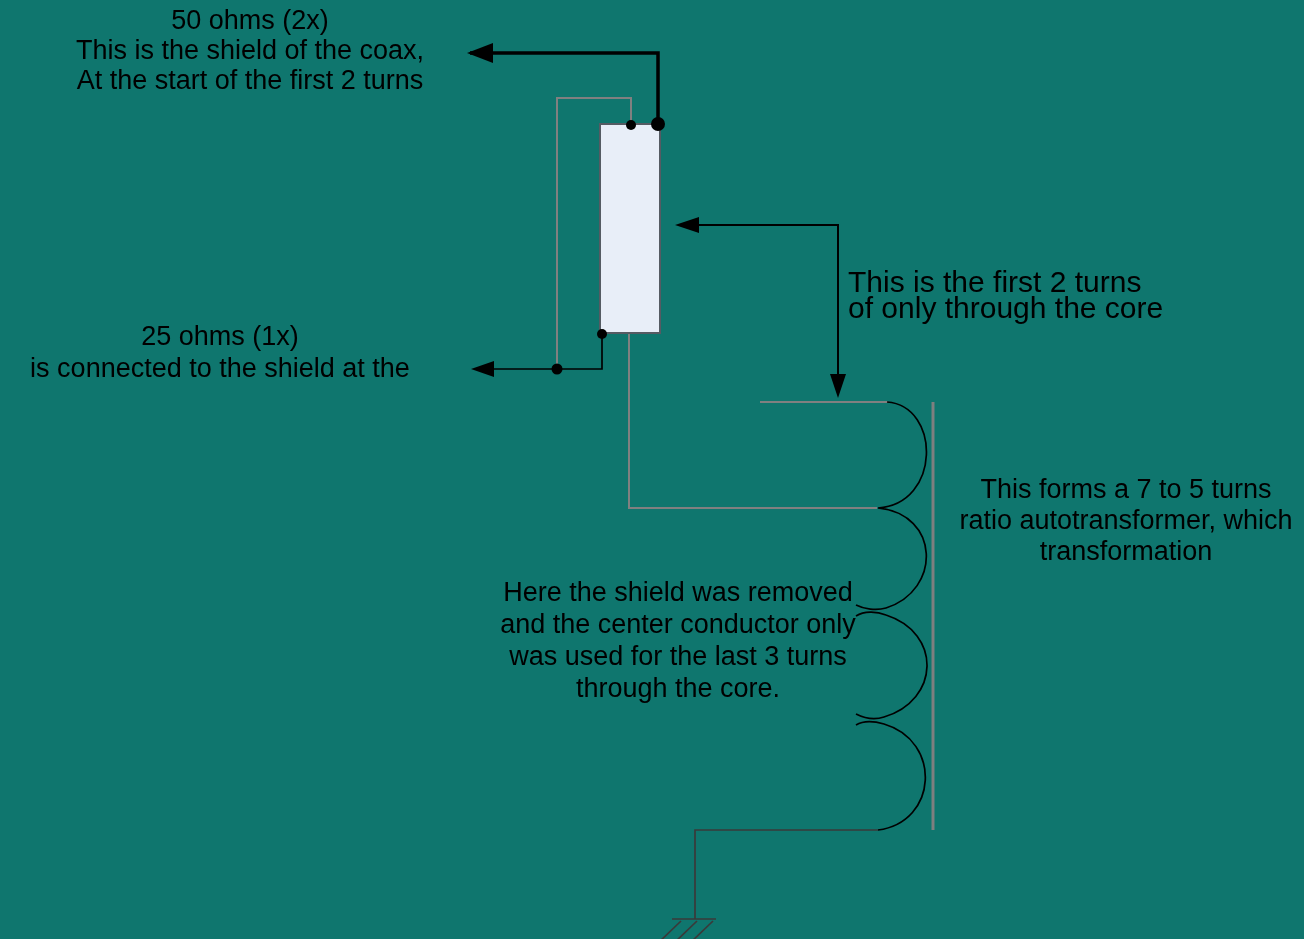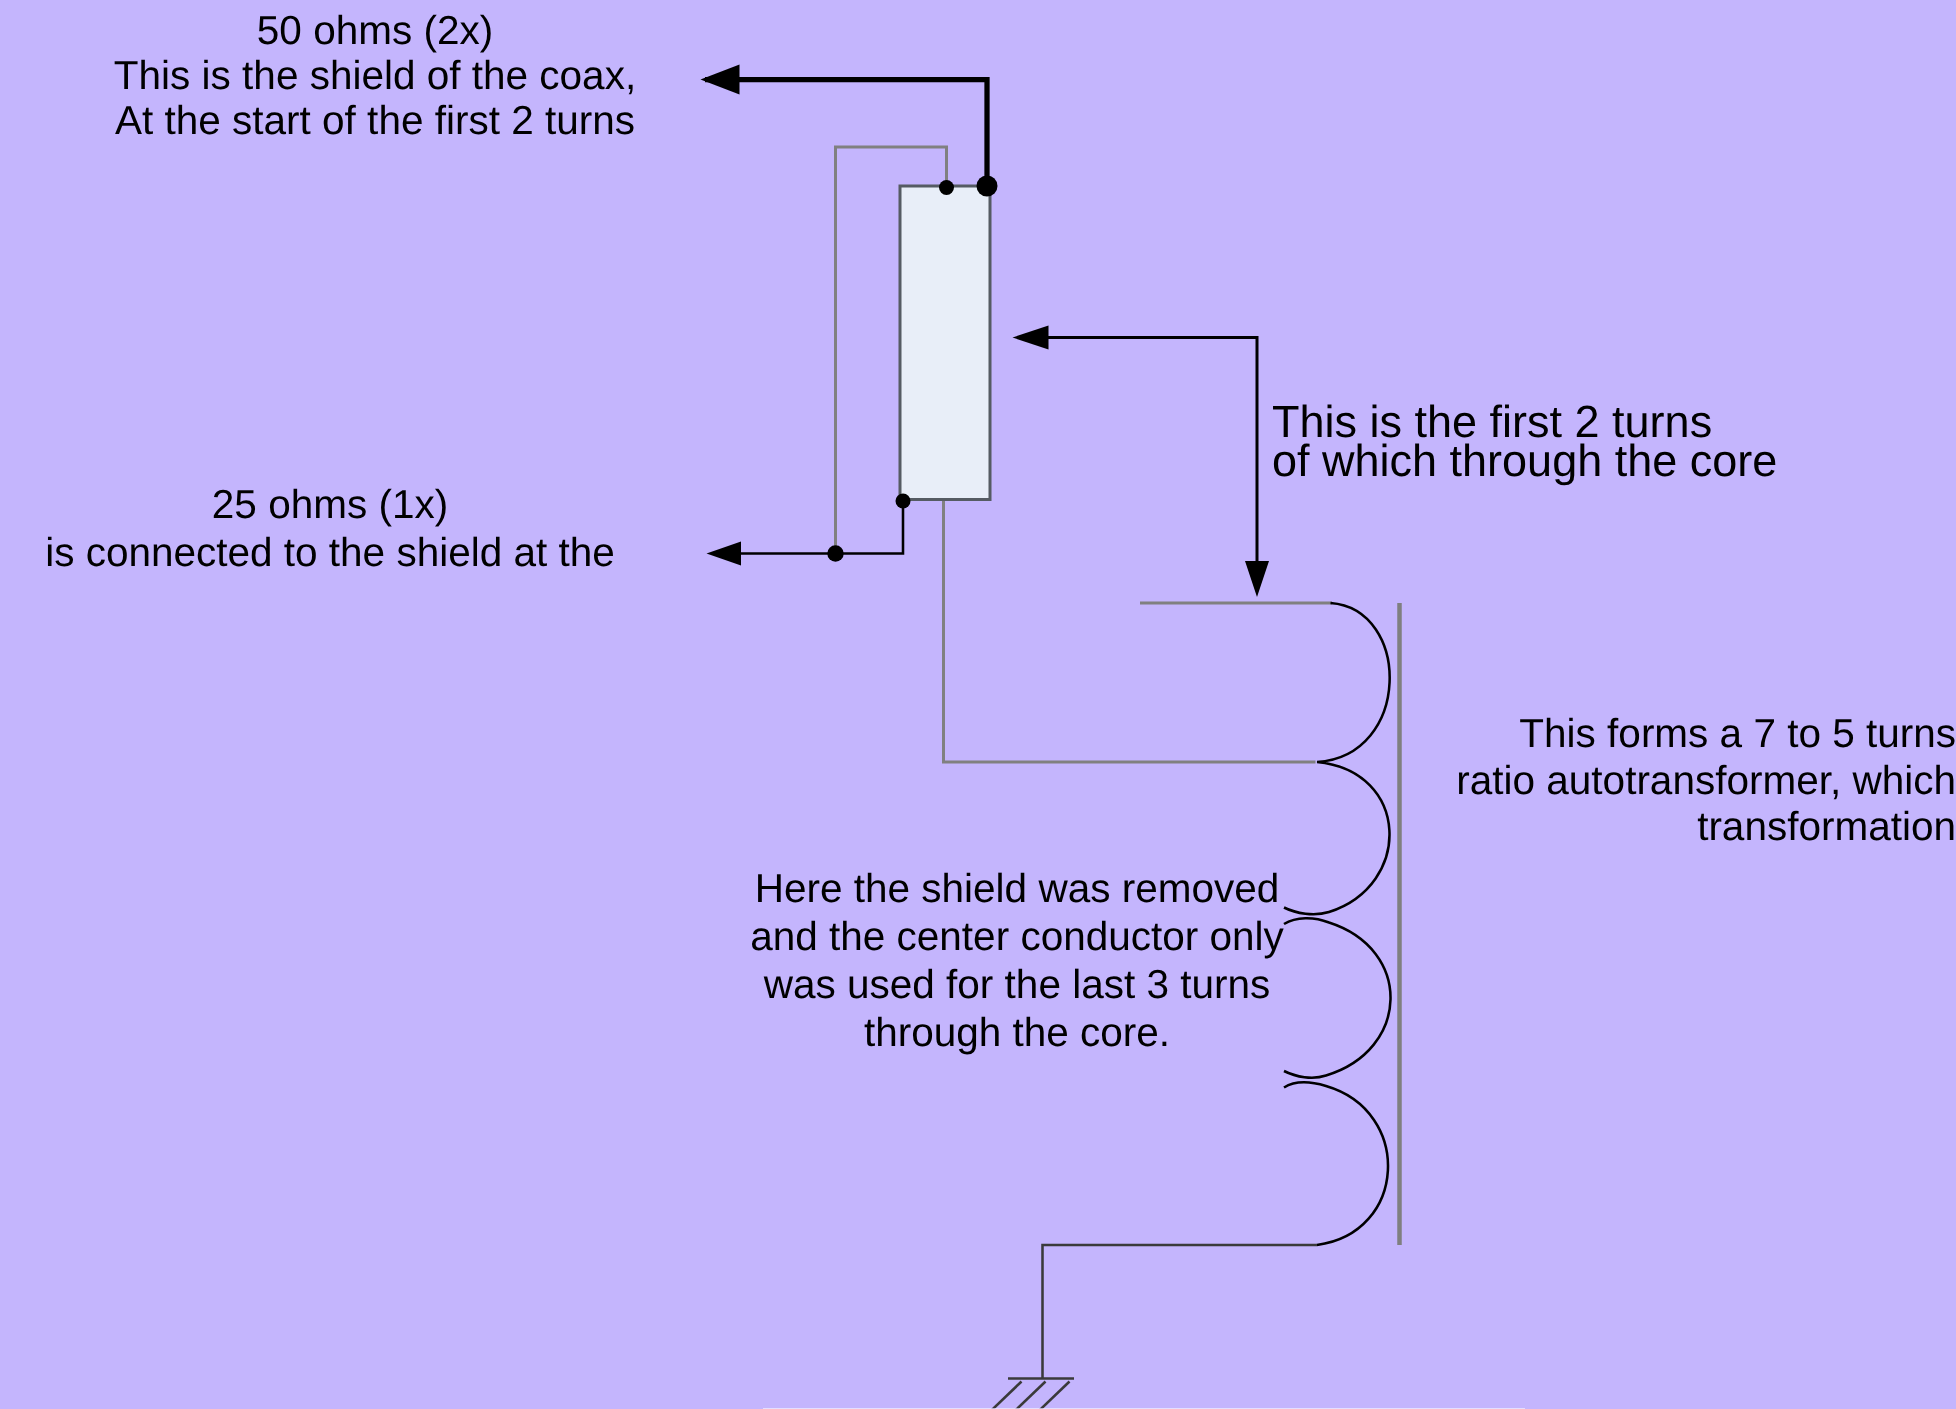--- a/index.html
+++ b/index.html
@@ -1,25 +1,25 @@
 <!DOCTYPE html>
 <html><head>
 <meta charset="utf-8">
 <style>
   html,body{margin:0;padding:0;background:#ffffff;}
-  .stage{position:relative;width:1304px;height:939px;overflow:hidden;background:#c4b5fd;}
+  .stage{position:relative;width:1304px;height:939px;overflow:hidden;background:#0f766e;}
   .anno{
     position:absolute;
     font-family:"Liberation Sans", sans-serif;
     color:#000;
     white-space:nowrap;
   }
   .anno span{display:block;}
   .center{text-align:center;}
-  .left{text-align:right;}
+  .left{text-align:center;}
   .big{font-size:27px;line-height:30px;}
   .big32{font-size:27px;line-height:32px;}
   .big31{font-size:27px;line-height:31px;}
   .small{font-size:30px;line-height:26px;}
   svg{position:absolute;left:0;top:0;}
 </style>
 </head>
 <body>
 
 <div class="stage">
@@ -72,21 +72,21 @@
     <span>At the start of the first 2 turns</span>
   </div>
 
   <div class="anno center big32" style="left:0px;top:293px;width:440px;margin-top:27px;">
     <span>25 ohms (1x)</span>
     <span>is connected to the shield at the</span>
   </div>
 
   <div class="anno center small" style="left:848px;top:269px;width:290px;">
     <span>This is the first 2 turns</span>
-    <span>of which through the core</span>
+    <span>of only through the core</span>
   </div>
 
   <div class="anno left big31" style="left:948px;top:474px;width:356px;">
     <span>This forms a 7 to 5 turns</span>
     <span>ratio autotransformer, which</span>
     <span>transformation</span>
   </div>
 
   <div class="anno center big32" style="left:478px;top:556px;width:400px;margin-top:20px;">
     <span>Here the shield was removed</span>

